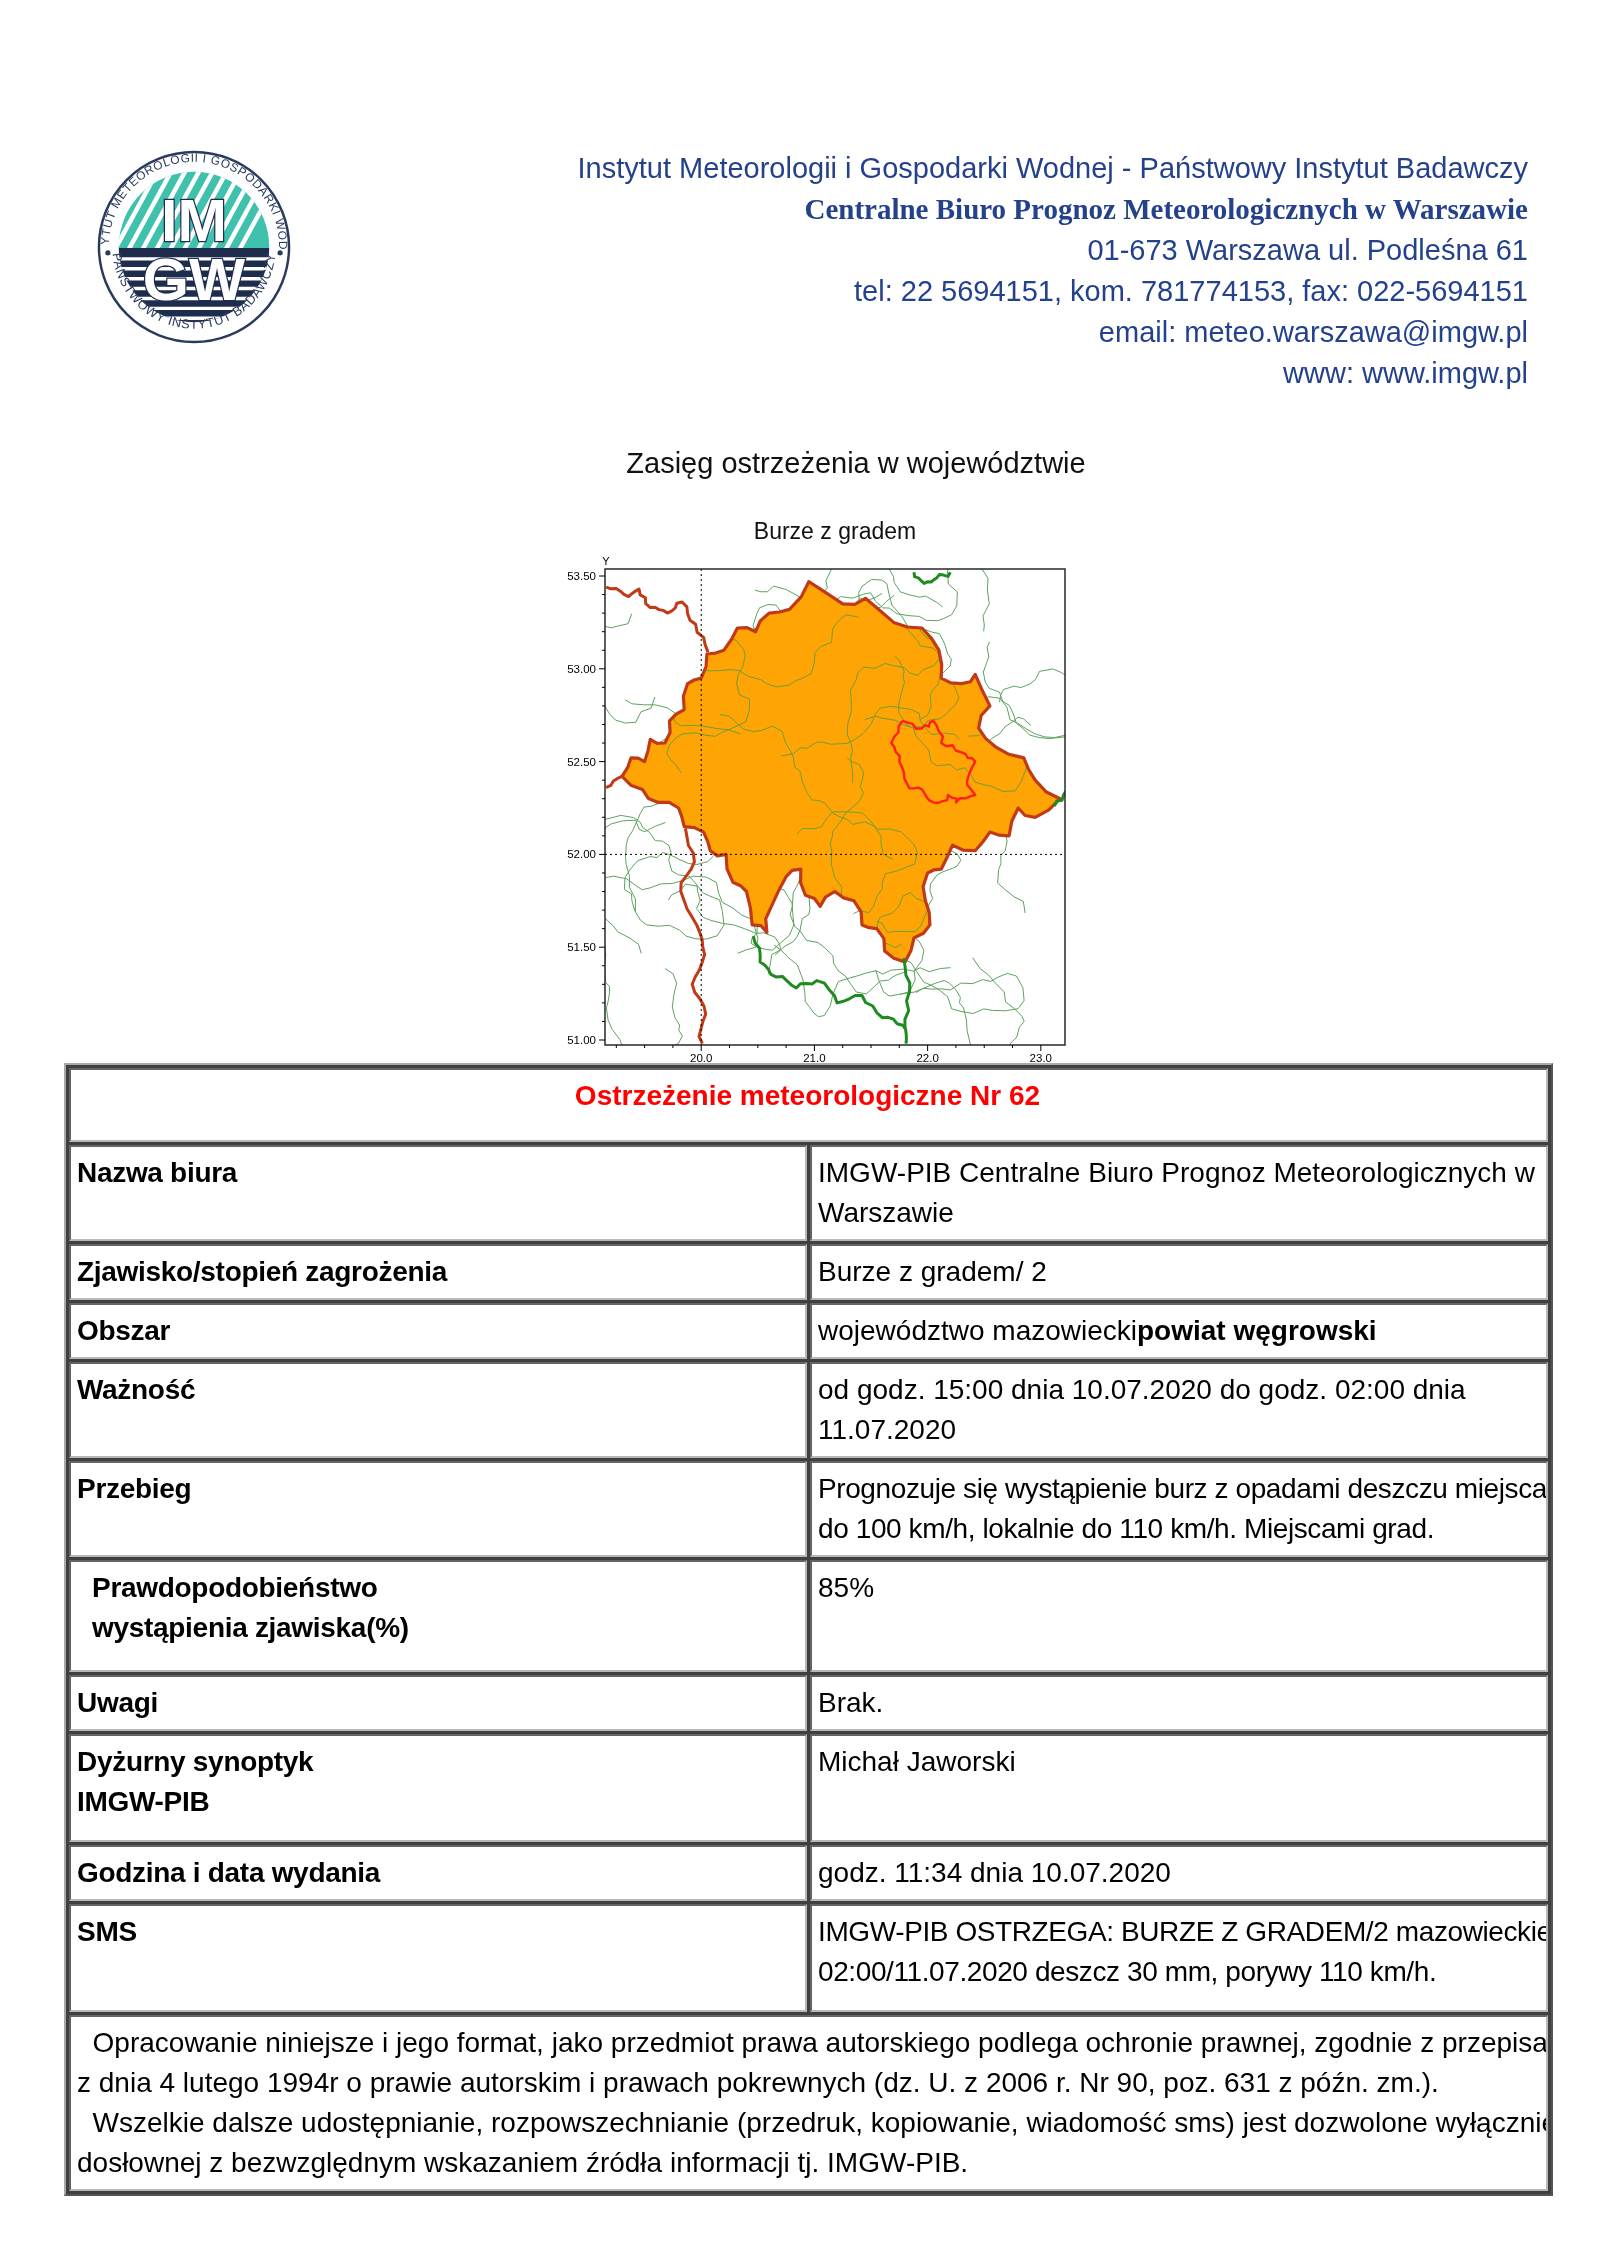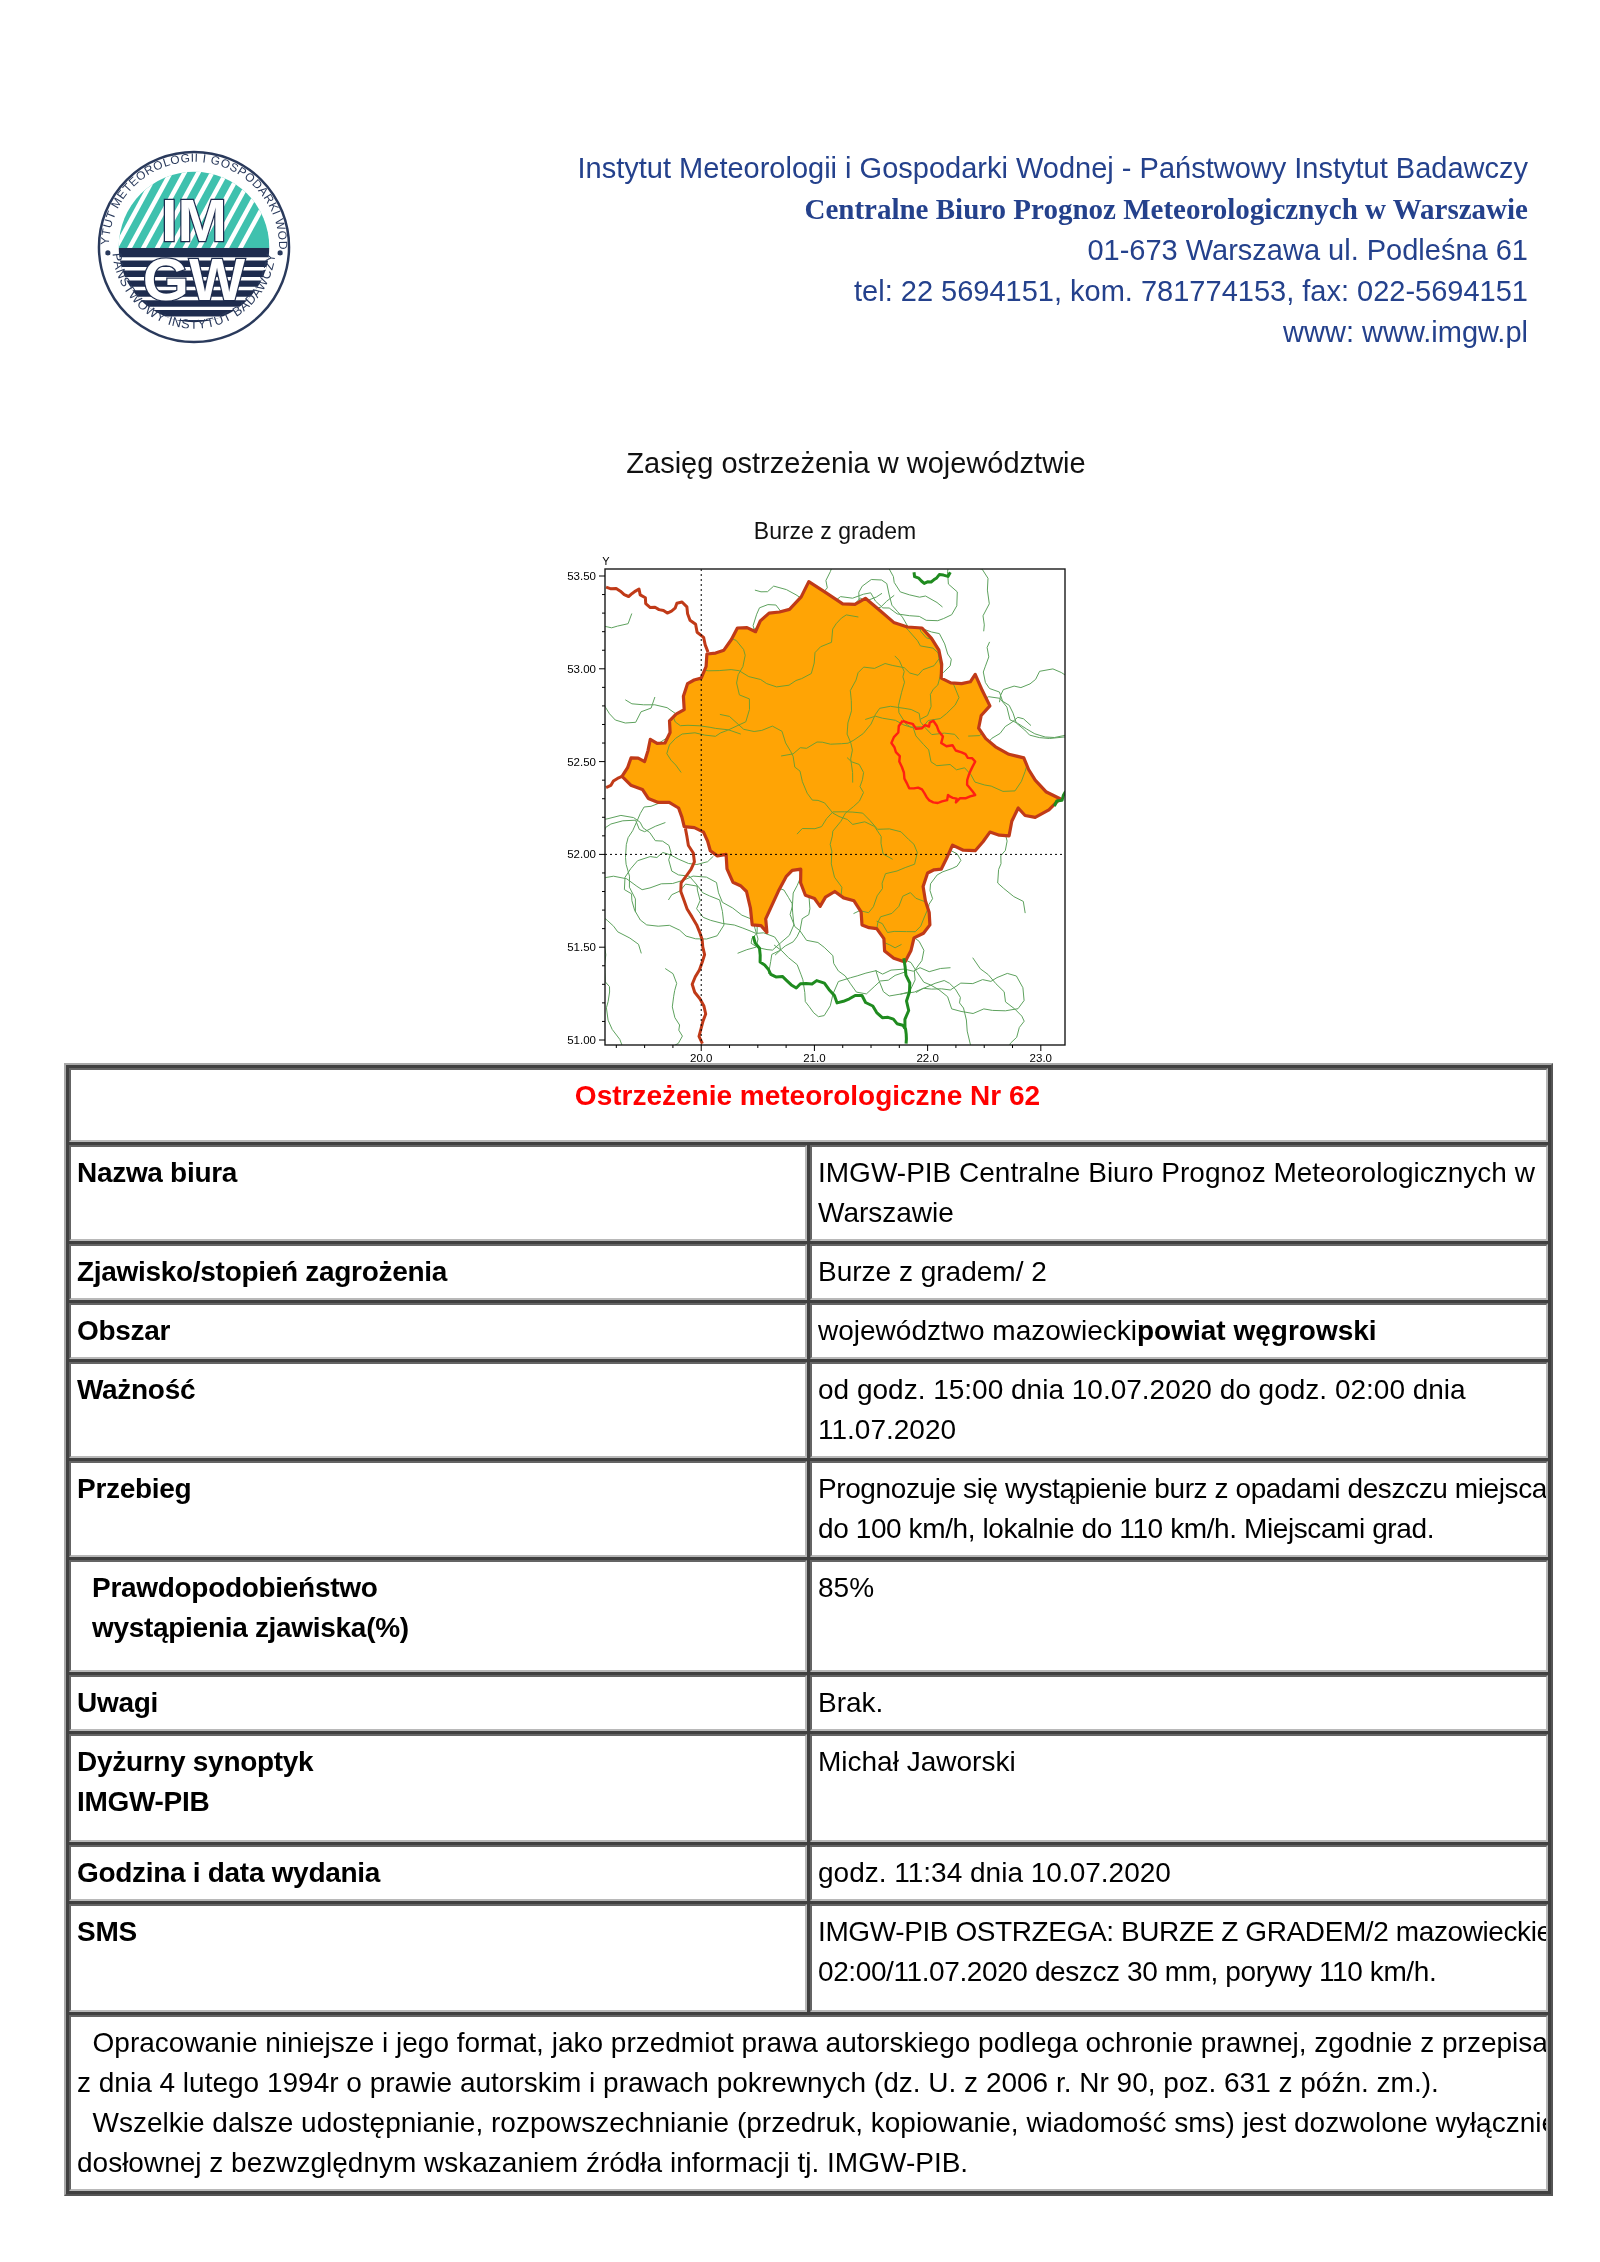--- a/index.html
+++ b/index.html
@@ -82,20 +82,21 @@
     </text>
     <circle cx="13" cy="108" r="2.6" fill="#2a3a5c"></circle>
     <circle cx="187" cy="108" r="2.6" fill="#2a3a5c"></circle>
   </svg>
 
   <div class="letterhead" style="color: rgb(36, 65, 140);">
     <div class="lh-line">Instytut Meteorologii i Gospodarki Wodnej - Państwowy Instytut Badawczy</div>
     <div class="lh-line lh-bold">Centralne Biuro Prognoz Meteorologicznych w Warszawie</div>
     <div class="lh-line">01-673 Warszawa ul. Podleśna 61</div>
     <div class="lh-line">tel: 22 5694151, kom. 781774153, fax: 022-5694151</div>
+    <div class="lh-line">email: meteo.warszawa@imgw.pl</div>
     <div class="lh-line">www: www.imgw.pl</div>
   </div>
 
   <div class="section-title">Zasięg ostrzeżenia w województwie</div>
 
   <div class="map-block">
     <div class="map-title">Burze z gradem</div>
     <svg id="map-svg" width="530" height="512" viewBox="0 0 530 512">
         <defs>
           <clipPath id="cf">

